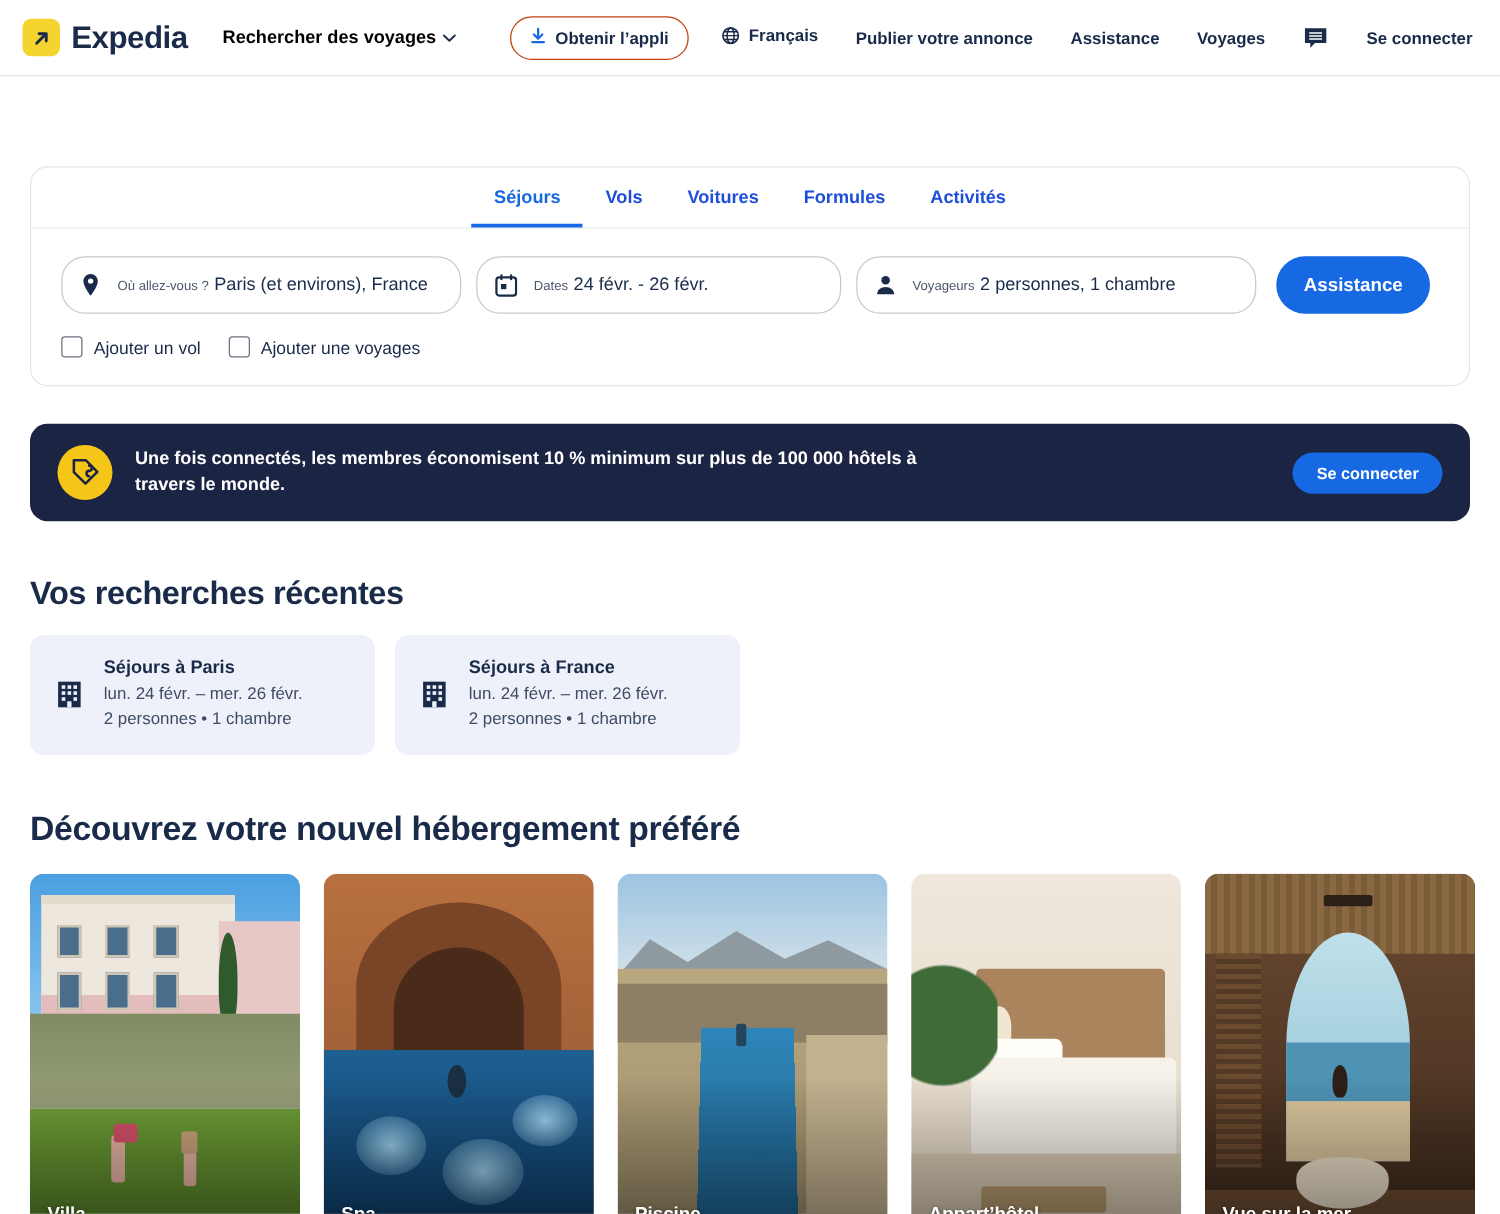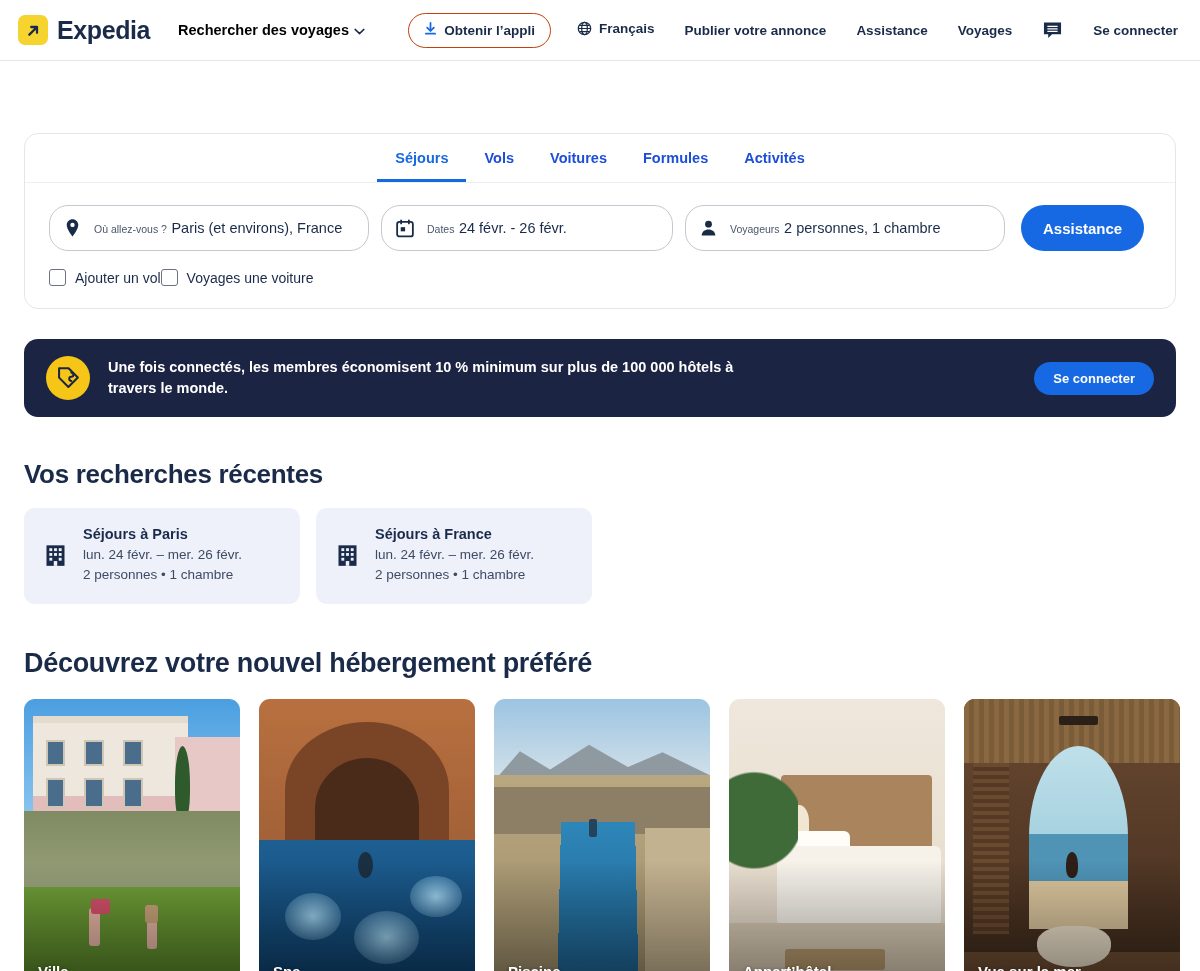--- a/index.html
+++ b/index.html
@@ -159,20 +159,21 @@
     height: 46px;
     padding: 0 22px;
     font-size: 15px;
     font-weight: 700;
     font-family: inherit;
     cursor: pointer;
   }
   .checks-row {
     display: flex;
     align-items: center;
+    gap: 22px;
     padding: 18px 24px 22px;
   }
   .check {
     display: flex; align-items: center; gap: 9px;
     font-size: 14px;
     color: #1a2b4a;
     cursor: pointer;
   }
   .box {
     width: 17px; height: 17px;
@@ -464,21 +465,21 @@
       <button class="btn-search">Assistance</button>
     </div>
 
     <div class="checks-row">
       <label class="check">
         <span class="box"></span>
         <span>Ajouter un vol</span>
       </label>
       <label class="check">
         <span class="box"></span>
-        <span>Voyages une voiture</span>
+        <span>Ajouter une voyages</span>
       </label>
     </div>
   </div>
 
   <div class="promo">
     <span class="promo-badge">
       <svg width="26" height="26" viewBox="0 0 28 28">
         <path d="M14.6 3.4 L24.6 13.4 L14.4 23.6 L4.4 13.6 L4.4 3.4 Z" fill="none" stroke="#1c2443" stroke-width="2.2" stroke-linejoin="round"></path>
         <path d="M17.6 8.2 c3 0 3 4.4 0 4.4 c-3 0 -3 4.6 0 4.6" fill="none" stroke="#1c2443" stroke-width="2.2" stroke-linecap="round"></path>
       </svg>

